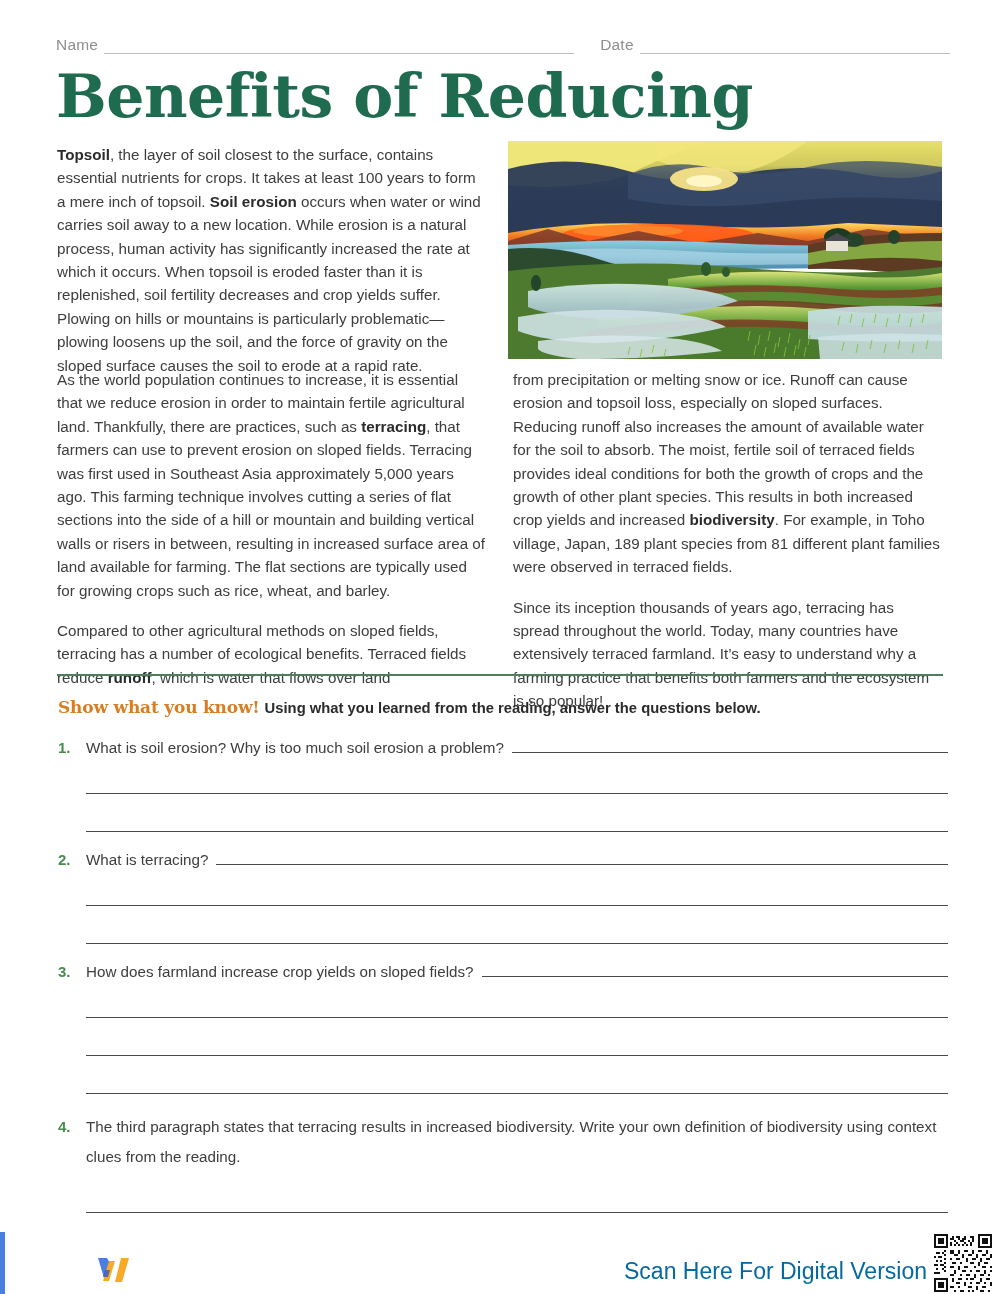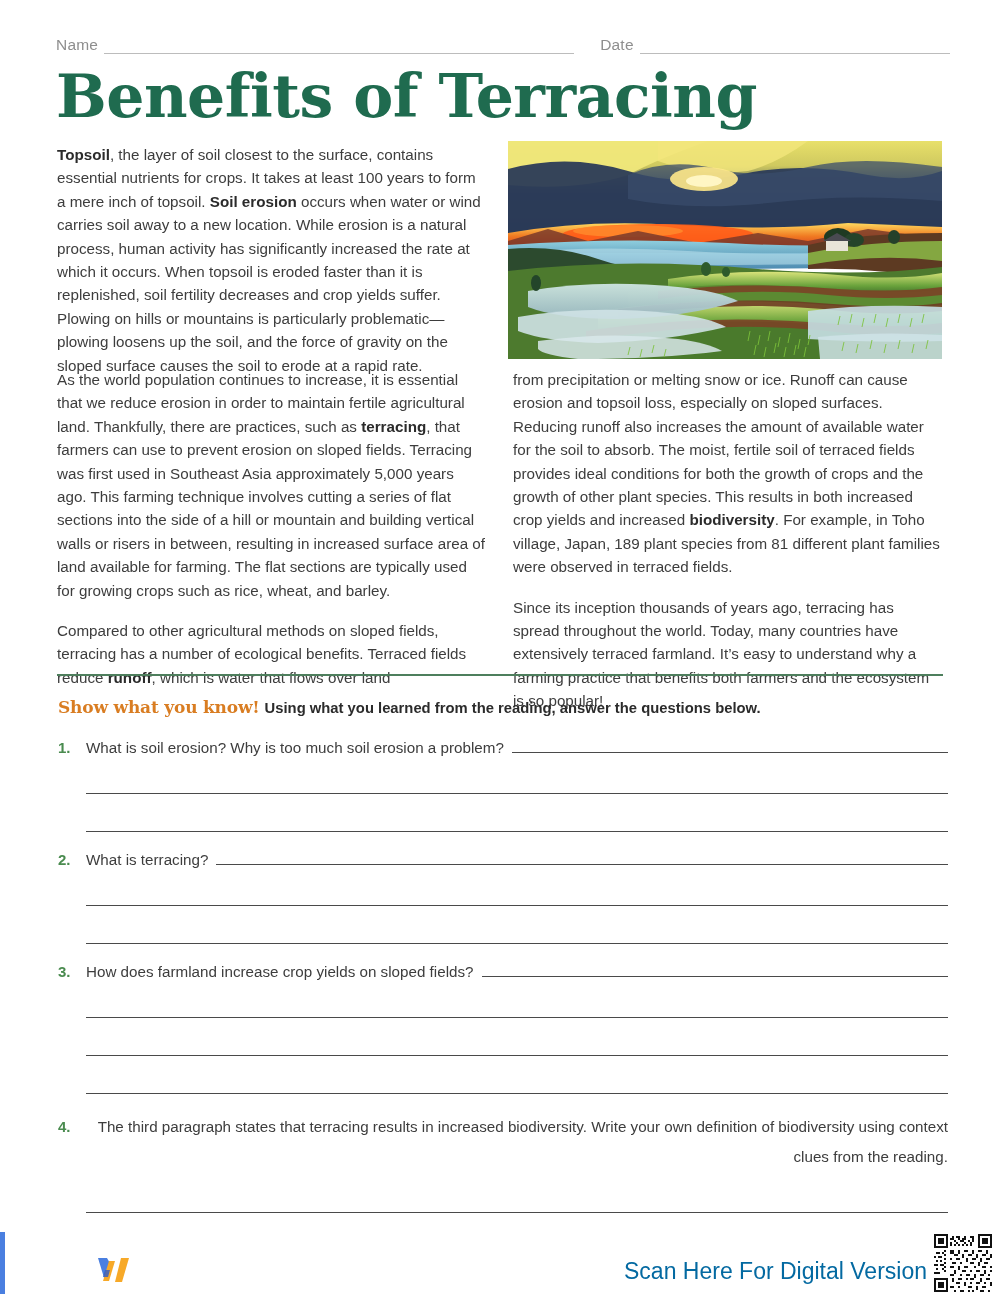--- a/index.html
+++ b/index.html
@@ -225,21 +225,21 @@
 <div class="page">
 
   <div class="namebar">
     <span class="lbl">Name</span>
     <span class="rule name-rule"></span>
     <span class="gap"></span>
     <span class="lbl">Date</span>
     <span class="rule date-rule"></span>
   </div>
 
-  <div class="title">Benefits of Terracing</div>
+  <div class="title">Benefits of Reducing</div>
 
   <div class="photo">
     <svg viewBox="0 0 434 218" xmlns="http://www.w3.org/2000/svg" aria-hidden="true">
       <defs>
         <linearGradient id="sky" x1="0" y1="0" x2="0" y2="1">
           <stop offset="0%" stop-color="#e8e06a"></stop>
           <stop offset="22%" stop-color="#cfc95f"></stop>
           <stop offset="48%" stop-color="#2d3f5e"></stop>
           <stop offset="100%" stop-color="#1b2a45"></stop>
         </linearGradient>
@@ -382,21 +382,21 @@
         <span class="q-inline-rule"></span>
       </div>
       <div class="ans-line"></div>
       <div class="ans-line"></div>
       <div class="ans-line"></div>
     </div>
 
     <div class="q">
       <div class="q-head" style="align-items:flex-start;">
         <span class="q-num" style="line-height:30px;">4.</span>
-        <span class="q-text-wrap" style="width:862px;text-align:right;">The third paragraph states that terracing results in increased biodiversity. Write your own definition of biodiversity using context clues from the reading.</span>
+        <span class="q-text-wrap" style="width:862px;">The third paragraph states that terracing results in increased biodiversity. Write your own definition of biodiversity using context clues from the reading.</span>
       </div>
       <div class="ans-line" style="height:40px;"></div>
     </div>
 
   </div>
 
   <div class="footer-accent"></div>
 
   <div class="logo">
     <svg class="logo-mark" viewBox="0 0 40 30" xmlns="http://www.w3.org/2000/svg">

